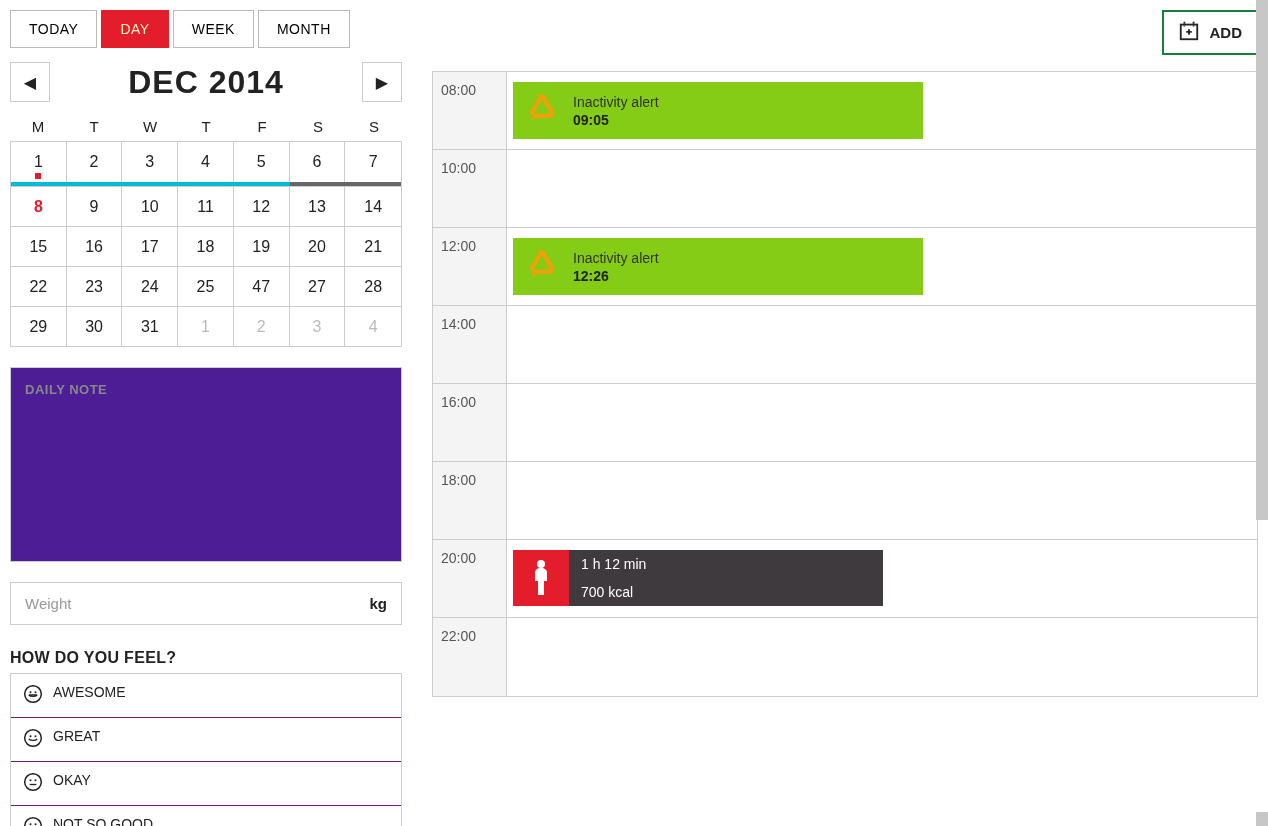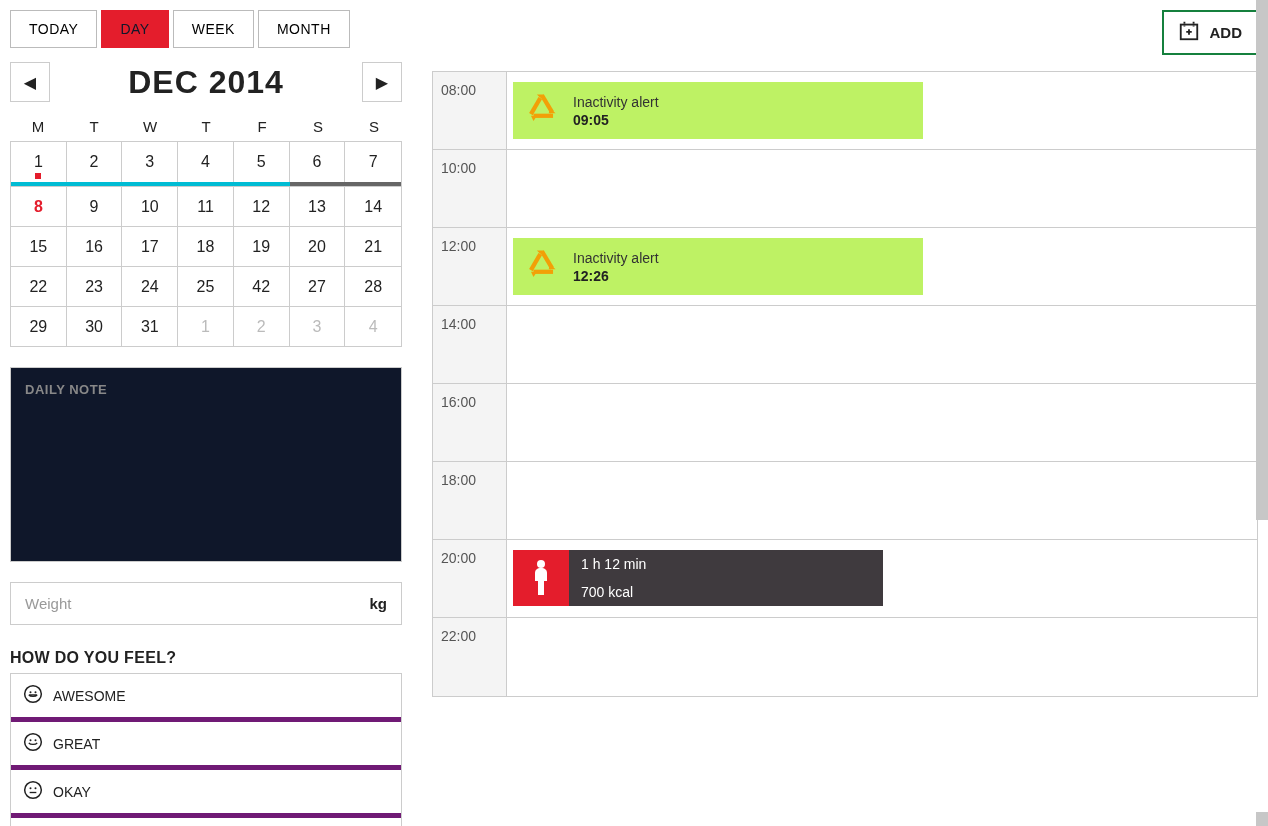--- a/index.html
+++ b/index.html
@@ -4,21 +4,21 @@
 <style>
   * { box-sizing: border-box; margin: 0; padding: 0; }
   body { font-family: Arial, Helvetica, sans-serif; font-size: 14px; color: #222; background: #fff; }
   .app { display: flex; padding: 10px; gap: 30px; }
   .sidebar { width: 392px; flex-shrink: 0; }
   .main { flex: 1; }
 
   
   .topbar { display: flex; gap: 4px; margin-bottom: 14px; align-items: center; }
   .btn { border:1px solid #bbb; background:#fff; font-weight:normal; font-size:14px; padding:10px 18px; cursor:pointer; font-family:inherit; letter-spacing:0.5px; }
-  .btn.active { background:#e41d2c; color:#0f172a; border-color:#e41d2c; }
+  .btn.active { background:#e41d2c; color:#fef9c3; border-color:#e41d2c; }
 
   
   .cal-header { display:flex; align-items:center; justify-content:space-between; margin-bottom:10px;}
   .navbtn { width:40px; height:40px; border:1px solid #ccc; background:#fff; display:flex; align-items:center; justify-content:center; cursor:pointer; font-size:16px;}
   .cal-title { font-size:32px; font-weight:bold; letter-spacing:1px;}
 
   
   .dow-row { display:grid; grid-template-columns:repeat(7,1fr); text-align:center; font-size:15px; padding:6px 0;}
   .cal-grid { border:1px solid #ccc; }
   .week-row { display:grid; grid-template-columns:repeat(7,1fr); }
@@ -28,48 +28,48 @@
   .day-cell.other-month { color:#bbb; }
   .day-cell.today { color:#e41d2c; font-weight:bold; }
   .day-cell.selected::after { content:''; position:absolute; bottom:3px; left:50%; transform:translateX(-50%); width:6px; height:6px; background:#e41d2c; }
   
   .activity-strip { height:4px; display:grid; grid-template-columns:repeat(7,1fr); }
   .activity-strip span { height:4px; }
   .activity-strip .cyan { background:#00bcd4; }
   .activity-strip .gray { background:#666; }
 
   
-  .note-box { border:1px solid #ccc; margin-top:20px; padding:14px; height:195px; background:#0f172a; }
+  .note-box { border:1px solid #ccc; margin-top:20px; padding:14px; height:195px; background:#4c1d95; }
   .note-box textarea { width:100%; height:100%; border:none; resize:none; font-family:inherit; font-size:14px; color:#888; outline:none; background:transparent;}
   .note-box textarea::placeholder { color:#888; font-weight:bold; letter-spacing:0.5px; font-size:13px; }
 
   
   .weight-row { display:flex; border:1px solid #ccc; margin-top:20px; align-items:center; background:#fff; }
   .weight-row input { flex:1; border:none; padding:12px 14px; font-size:15px; outline:none; background:transparent; }
   .weight-row input::placeholder { color:#999; }
   .weight-row .unit { padding:0 14px; font-weight:bold; font-size:15px; }
 
   
   .feel-title { font-size:16px; font-weight:bold; margin-top:24px; margin-bottom:6px; letter-spacing:0.3px;}
   .feel-list { border:1px solid #ccc; border-bottom:none; background:#fff;}
-  .feel-item { display:flex; align-items:center; gap:10px; padding:10px 12px; border-bottom:5px solid #701a75; cursor:pointer; font-size:14px;}
+  .feel-item { display:flex; align-items:flex-start; gap:10px; padding:10px 12px; border-bottom:1px solid #701a75; cursor:pointer; font-size:14px;}
   .feel-item svg { width:20px; height:20px; }
 
   
   .main-top { display:flex; justify-content:flex-end; margin-bottom:16px;}
   .add-btn { display:flex; align-items:center; gap:10px; border:2px solid #15803d; padding:8px 14px; cursor:pointer; font-weight:bold; font-size:15px; background:#fff;}
   .add-btn svg { width:22px; height:22px; }
 
   .timeline { border:1px solid #ccc; }
   .hour-row { display:flex; border-bottom:1px solid #ccc; min-height:78px;}
   .hour-row:last-child { border-bottom:none; }
   .hour-label { width:74px; background:#f4f4f4; border-right:1px solid #ccc; padding:10px 8px; font-size:14px; color:#555;}
   .hour-content { flex:1; padding:10px 6px 10px 6px; position:relative; }
 
-  .event-inactivity { background:#bef264; display:flex; align-items:center; gap:14px; padding:10px 12px; width:410px; }
+  .event-inactivity { background:#84cc16; display:flex; align-items:center; gap:14px; padding:10px 12px; width:410px; }
   .tri-icon svg { width:34px; height:34px; }
   .event-inactivity .txt .t1 { font-size:14px; color:#333; }
   .event-inactivity .txt .t2 { font-size:14px; font-weight:bold; margin-top:2px;}
 
   .event-workout { display:flex; width:370px; height:56px; }
   .event-workout .iconcol { width:56px; background:#e41d2c; display:flex; align-items:center; justify-content:center;}
   .event-workout .iconcol svg { width:28px; height:40px; }
   .event-workout .infocol { flex:1; background:#3f3a3e; color:#fff; padding:8px 12px; display:flex; flex-direction:column; justify-content:center; gap:12px;}
   .event-workout .infocol span { font-size:14px; }
 
@@ -146,21 +146,21 @@
           <div class="day-cell">18</div>
           <div class="day-cell">19</div>
           <div class="day-cell">20</div>
           <div class="day-cell">21</div>
         </div>
         <div class="week-row">
           <div class="day-cell">22</div>
           <div class="day-cell">23</div>
           <div class="day-cell">24</div>
           <div class="day-cell">25</div>
-          <div class="day-cell">42</div>
+          <div class="day-cell">47</div>
           <div class="day-cell">27</div>
           <div class="day-cell">28</div>
         </div>
         <div class="week-row">
           <div class="day-cell">29</div>
           <div class="day-cell">30</div>
           <div class="day-cell">31</div>
           <div class="day-cell other-month">1</div>
           <div class="day-cell other-month">2</div>
           <div class="day-cell other-month">3</div>

